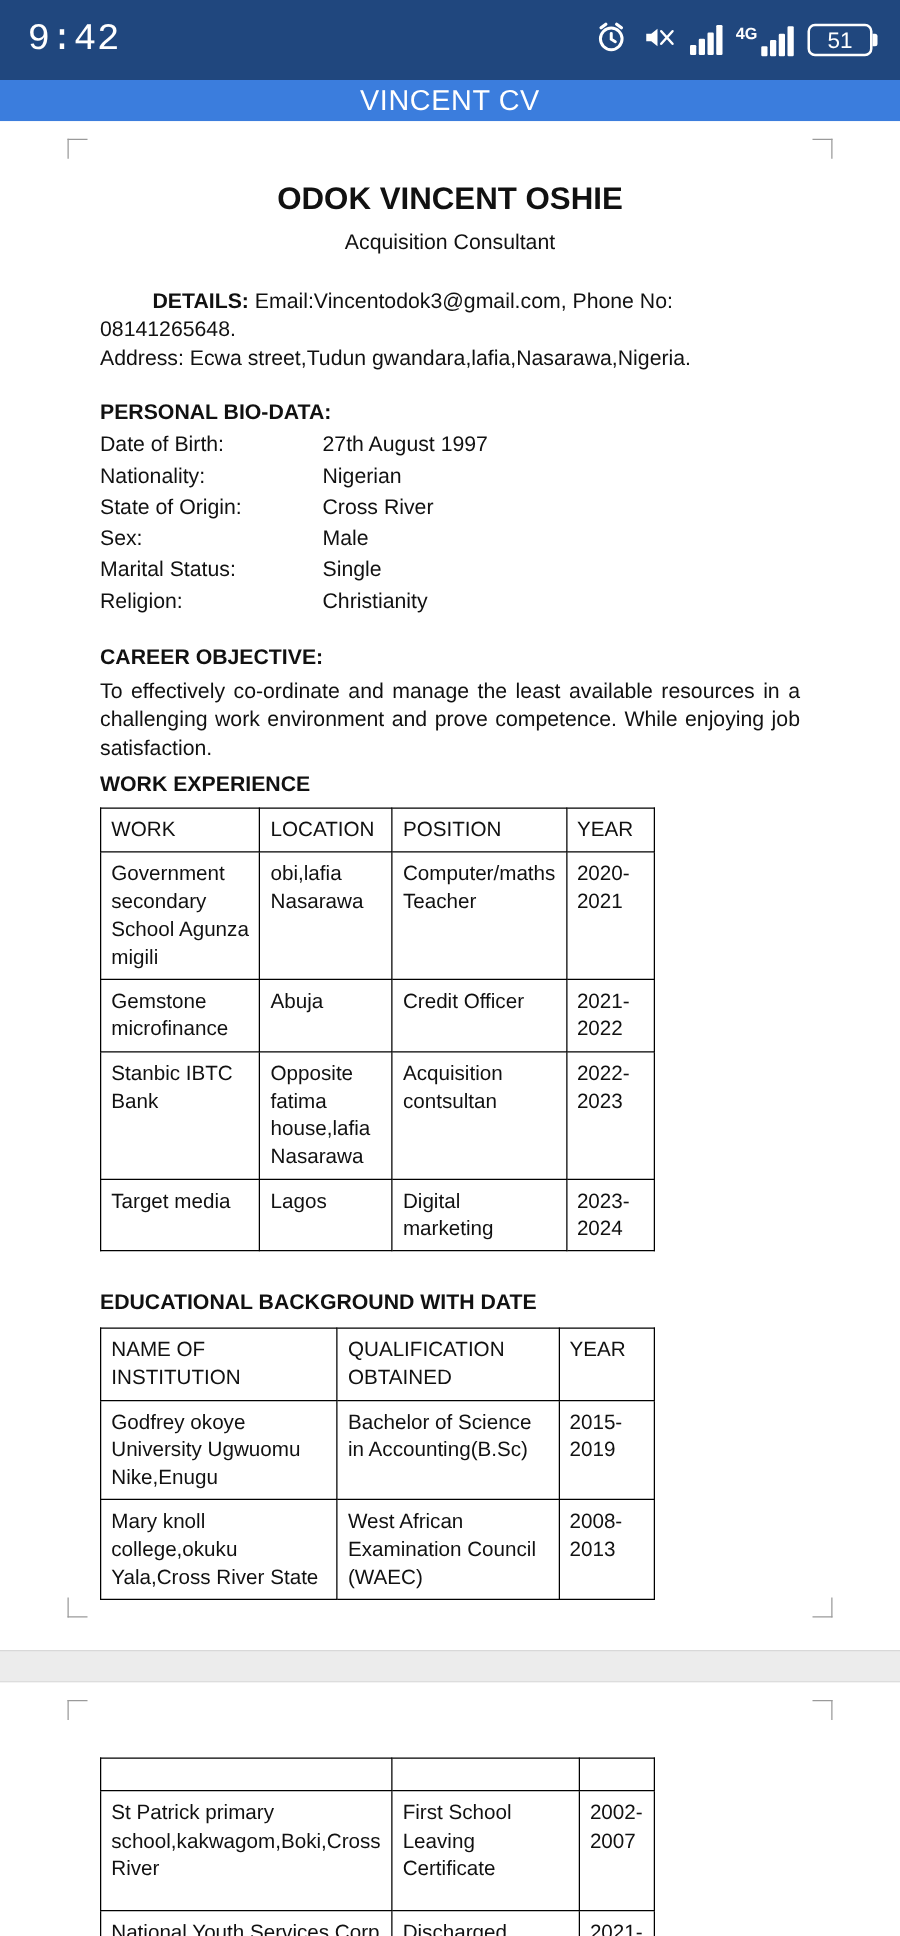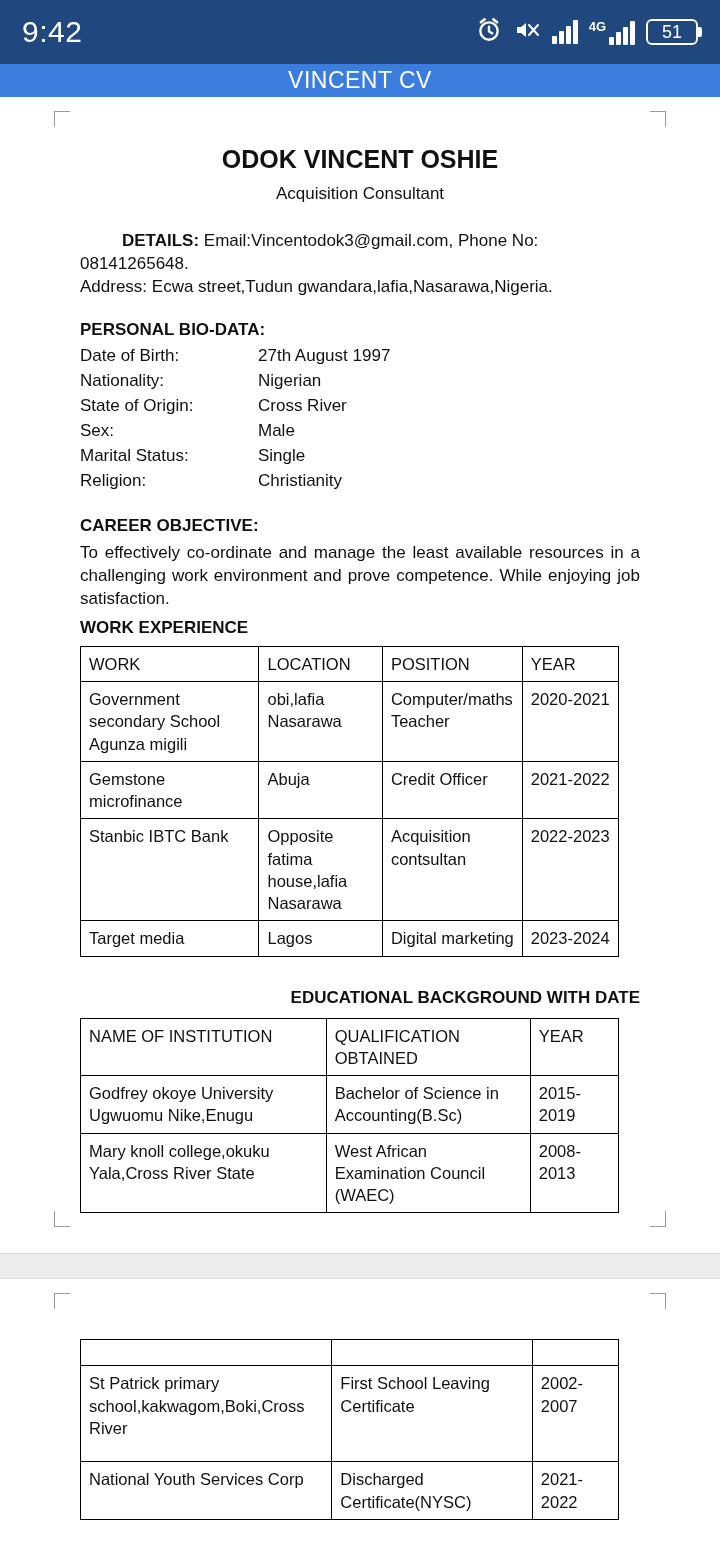--- a/index.html
+++ b/index.html
@@ -23,20 +23,21 @@
     background: #20477e;
     display: flex;
     align-items: center;
     justify-content: space-between;
     padding: 0 22px;
     color: #ffffff;
   }
   .status-clock {
     font-size: 30px;
     letter-spacing: 0.5px;
+    font-family: Liberation Mono, monospace;
   }
   .status-icons {
     display: flex;
     align-items: center;
     gap: 11px;
   }
   .ico { display: inline-block; }
   .signal-bars {
     display: flex;
     align-items: flex-end;
@@ -131,37 +132,37 @@
   .bio-row .k { width: 178px; flex: 0 0 178px; }
   .bio-row .v { flex: 1; }
   .objective {
     text-align: justify;
     margin-bottom: 4px;
   }
   .work-head { font-weight: bold; margin: 6px 0 6px 0; }
 
   table.doc-table {
     border-collapse: collapse;
-    width: 539px;
+    width: 444px;
     font-size: 16.5px;
   }
   table.doc-table td, table.doc-table th {
     border: 1px solid #000000;
     padding: 6px 8px;
     vertical-align: top;
     text-align: left;
     font-weight: normal;
   }
   .tbl-work col.c1 { width: 186px; }
   .tbl-work col.c2 { width: 126px; }
   .tbl-work col.c3 { width: 140px; }
   .tbl-work col.c4 { width: 100px; }
 
   .edu-title {
-    text-align: right;
+    text-align: left;
     font-weight: bold;
     margin: 30px 0 8px 0;
     font-size: 17px;
   }
   .tbl-edu col.c1 { width: 254px; }
   .tbl-edu col.c2 { width: 208px; }
   .tbl-edu col.c3 { width: 90px; }
 
   .gap {
     height: 26px;

